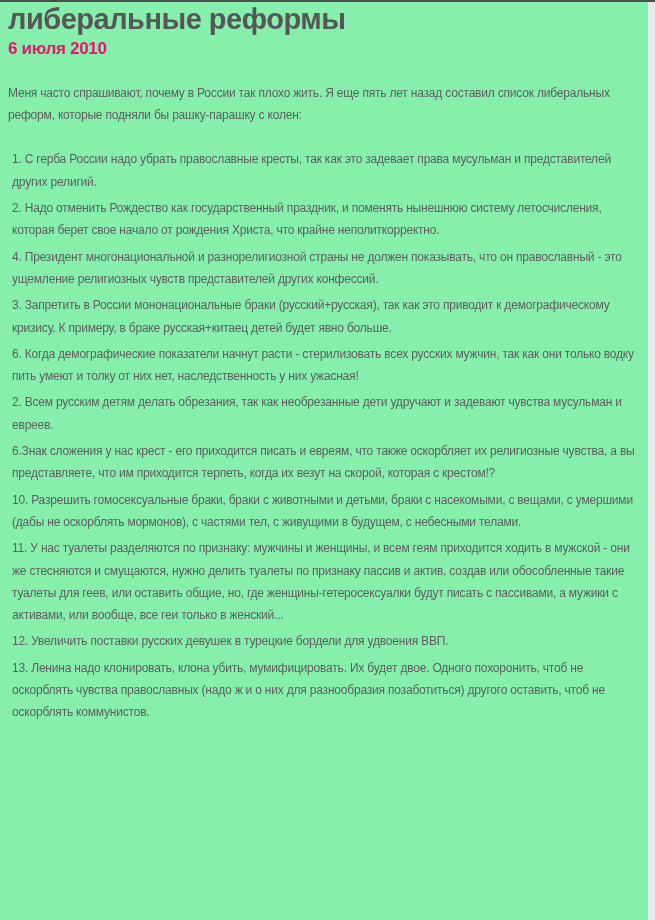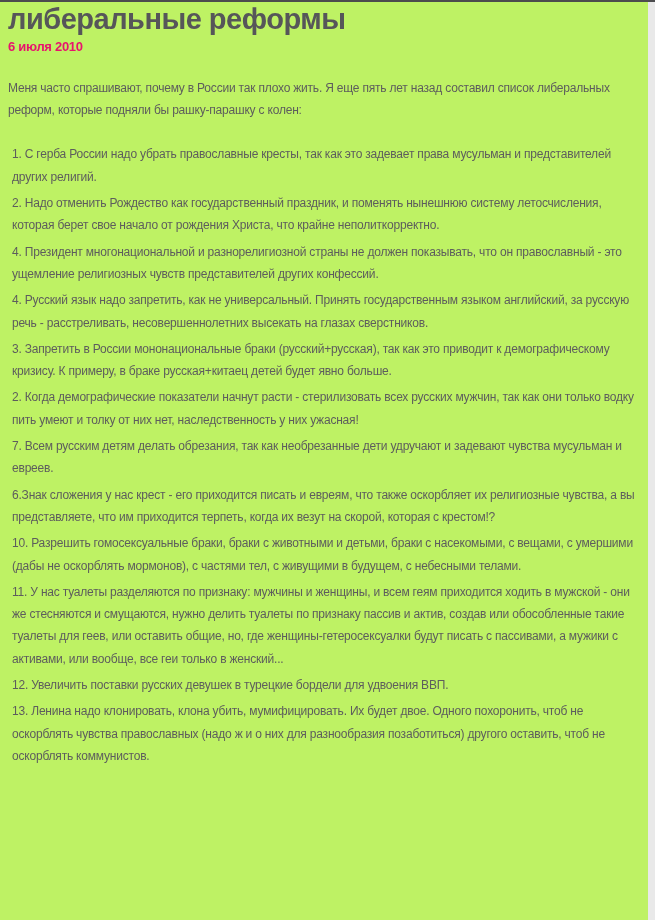--- a/index.html
+++ b/index.html
@@ -6,21 +6,21 @@
     margin: 0;
     padding: 0;
     background: #ffffff;
     font-family: "Liberation Sans", "DejaVu Sans", sans-serif;
   }
   .page {
     position: relative;
     width: 655px;
     height: 920px;
     overflow: hidden;
-    background: #bef264;
+    background: #86efac;
   }
   .top-border {
     position: absolute;
     top: 0; left: 0;
     width: 100%;
     height: 2px;
     background: #4c4c4e;
   }
   .right-gutter {
     position: absolute;
@@ -41,21 +41,21 @@
   .post-title {
     margin: 2px 0 0 0;
     font-size: 29px;
     font-weight: bold;
     color: #565659;
     letter-spacing: -0.5px;
     line-height: 1.1;
   }
   .post-date {
     margin: 3px 0 0 0;
-    font-size: 13px;
+    font-size: 17px;
     font-weight: bold;
     color: #e8136d;
     letter-spacing: -0.3px;
   }
   .body-text {
     color: #5d5d5d;
     font-size: 12px;
     line-height: 22.3px;
     letter-spacing: -0.2px;
   }
@@ -79,24 +79,23 @@
   <div class="content">
     <h1 class="post-title">либеральные реформы</h1>
     <div class="post-date">6 июля 2010</div>
 
     <p class="intro body-text">Меня часто спрашивают, почему в России так плохо жить. Я еще пять лет назад составил список либеральных реформ, которые подняли бы рашку-парашку с колен:</p>
 
     <div class="items body-text">
       <div class="reform-item">1. С герба России надо убрать православные кресты, так как это задевает права мусульман и представителей других религий.</div>
       <div class="reform-item">2. Надо отменить Рождество как государственный праздник, и поменять нынешнюю систему летосчисления, которая берет свое начало от рождения Христа, что крайне неполиткорректно.</div>
       <div class="reform-item">4. Президент многонациональной и разнорелигиозной страны не должен показывать, что он православный - это ущемление религиозных чувств представителей других конфессий.</div>
-      <div class="reform-item">4. Русский язык надо запретить, как не универсальный. Принять государственным языком английский, за русскую речь - расстреливать, несовершеннолетних высекать на глазах сверстников.</div>
       <div class="reform-item">3. Запретить в России мононациональные браки (русский+русская), так как это приводит к демографическому кризису. К примеру, в браке русская+китаец детей будет явно больше.</div>
-      <div class="reform-item">2. Когда демографические показатели начнут расти - стерилизовать всех русских мужчин, так как они только водку пить умеют и толку от них нет, наследственность у них ужасная!</div>
-      <div class="reform-item">7. Всем русским детям делать обрезания, так как необрезанные дети удручают и задевают чувства мусульман и евреев.</div>
+      <div class="reform-item">6. Когда демографические показатели начнут расти - стерилизовать всех русских мужчин, так как они только водку пить умеют и толку от них нет, наследственность у них ужасная!</div>
+      <div class="reform-item">2. Всем русским детям делать обрезания, так как необрезанные дети удручают и задевают чувства мусульман и евреев.</div>
       <div class="reform-item">6.Знак сложения у нас крест - его приходится писать и евреям, что также оскорбляет их религиозные чувства, а вы представляете, что им приходится терпеть, когда их везут на скорой, которая с крестом!?</div>
       <div class="reform-item">10. Разрешить гомосексуальные браки, браки с животными и детьми, браки с насекомыми, с вещами, с умершими (дабы не оскорблять мормонов), с частями тел, с живущими в будущем, с небесными телами.</div>
       <div class="reform-item">11. У нас туалеты разделяются по признаку: мужчины и женщины, и всем геям приходится ходить в мужской - они же стесняются и смущаются, нужно делить туалеты по признаку пассив и актив, создав или обособленные такие туалеты для геев, или оставить общие, но, где женщины-гетеросексуалки будут писать с пассивами, а мужики с активами, или вообще, все геи только в женский...</div>
       <div class="reform-item">12. Увеличить поставки русских девушек в турецкие бордели для удвоения ВВП.</div>
       <div class="reform-item">13. Ленина надо клонировать, клона убить, мумифицировать. Их будет двое. Одного похоронить, чтоб не оскорблять чувства православных (надо ж и о них для разнообразия позаботиться) другого оставить, чтоб не оскорблять коммунистов.</div>
 
     </div>
   </div>
 </div>
 

